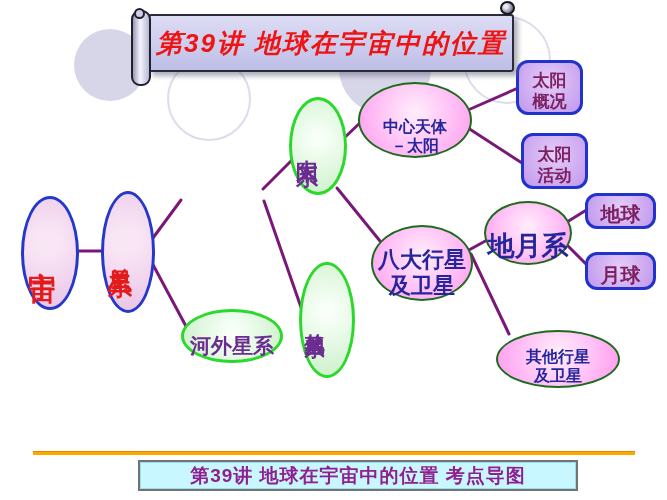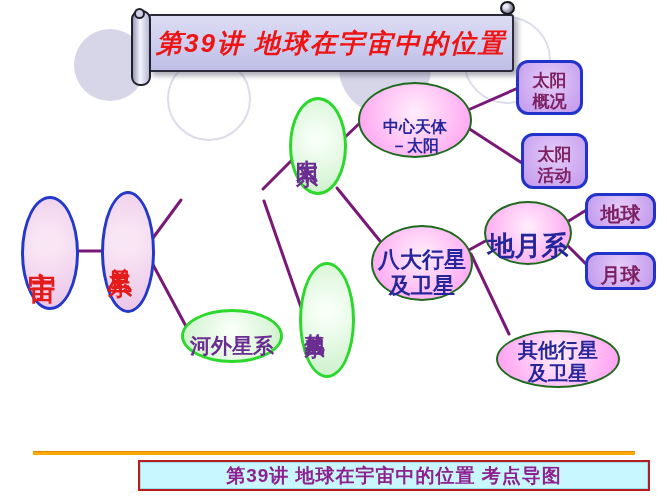--- a/index.html
+++ b/index.html
@@ -66,22 +66,22 @@
   .banner-end-curl{
     position:absolute;left:500px;top:1px;width:15px;height:14px;z-index:4;
     border:2px solid #16161f;border-radius:50%;box-sizing:border-box;
     background:radial-gradient(circle at 35% 35%, #e8e8f6 20%, #55556a 85%);
   }
 
   
   .footer-line{position:absolute;left:33px;top:451px;width:602px;height:3px;
     background:#ffa800;border-top:1px solid #e08600;z-index:2;}
   .footer-box{
-    position:absolute;left:138px;top:460px;width:512px;height:31px;z-index:3;
-    background:#c9f7ff;border:2px solid #b91c1c;box-sizing:border-box;
+    position:absolute;left:138px;top:460px;width:440px;height:31px;z-index:3;
+    background:#c9f7ff;border:2px solid #737373;box-sizing:border-box;
     display:flex;align-items:center;justify-content:center;
     box-shadow:0 0 0 1px #9adcf0 inset;
   }
   .footer-caption{color:#8e2090;font-weight:bold;font-size:19px;letter-spacing:1px;white-space:nowrap;}
 </style>
 </head>
 <body>
 
 <div id="stage">
 
@@ -142,21 +142,21 @@
   <div class="node ellipse pink" style="left:371px;top:225px;width:102px;height:76px;font-size:22px;">
     <span>
       <span>八大行星</span><br>
       <span>及卫星</span>
     </span>
   </div>
 
   <div class="node ellipse pink" style="left:484px;top:201px;width:88px;height:64px;font-size:27px;">
     <span>地月系</span>
   </div>
-  <div class="node ellipse pink" style="left:496px;top:330px;width:124px;height:58px;font-size:20px;">
+  <div class="node ellipse pink" style="left:496px;top:330px;width:124px;height:58px;font-size:16px;">
     <span>
       <span>其他行星</span><br>
       <span>及卫星</span>
     </span>
   </div>
 
   <div class="node rbox" style="left:516px;top:60px;width:67px;height:55px;font-size:17px;">
     <span>
       <span>太阳</span><br>
       <span>概况</span>

